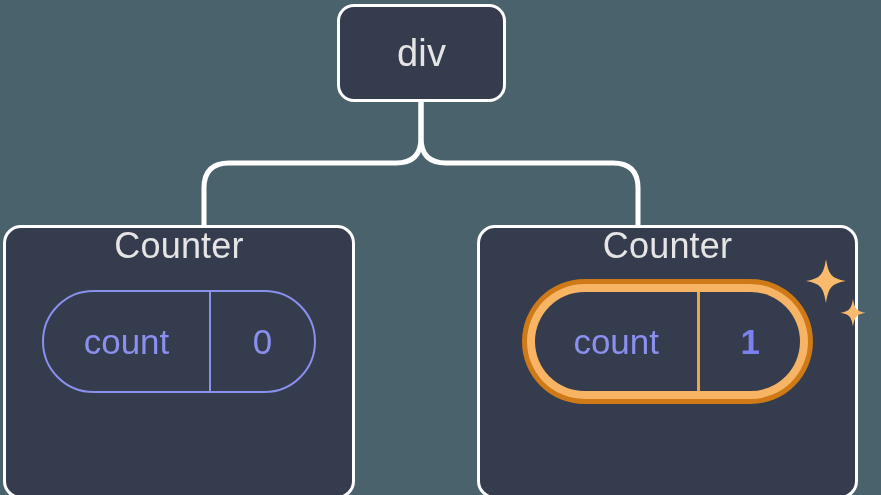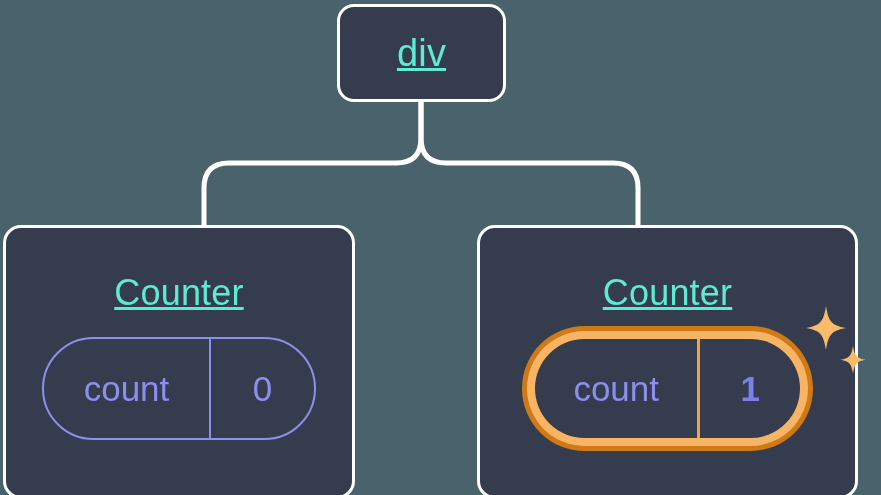--- a/index.html
+++ b/index.html
@@ -54,31 +54,30 @@
   }
   .node-right {
     left: 477px;
     top: 225px;
     width: 381px;
     height: 274px;
     border-radius: 18px;
   }
 
   .node-title {
-    color: #5eead4;
+    color: #e5e5e5;
     font-size: 36px;
     font-weight: 300;
     letter-spacing: 0.2px;
     line-height: 1;
     white-space: nowrap;
-    text-decoration: underline;
   }
   .node-div .node-title { font-size: 38px; }
   .node-left .node-title,
-  .node-right .node-title { margin-top: 47px; }
+  .node-right .node-title { }
 
   
   .pill-wrap {
     position: relative;
     margin-top: 26px;
   }
   .pill {
     box-sizing: border-box;
     display: flex;
     align-items: stretch;

